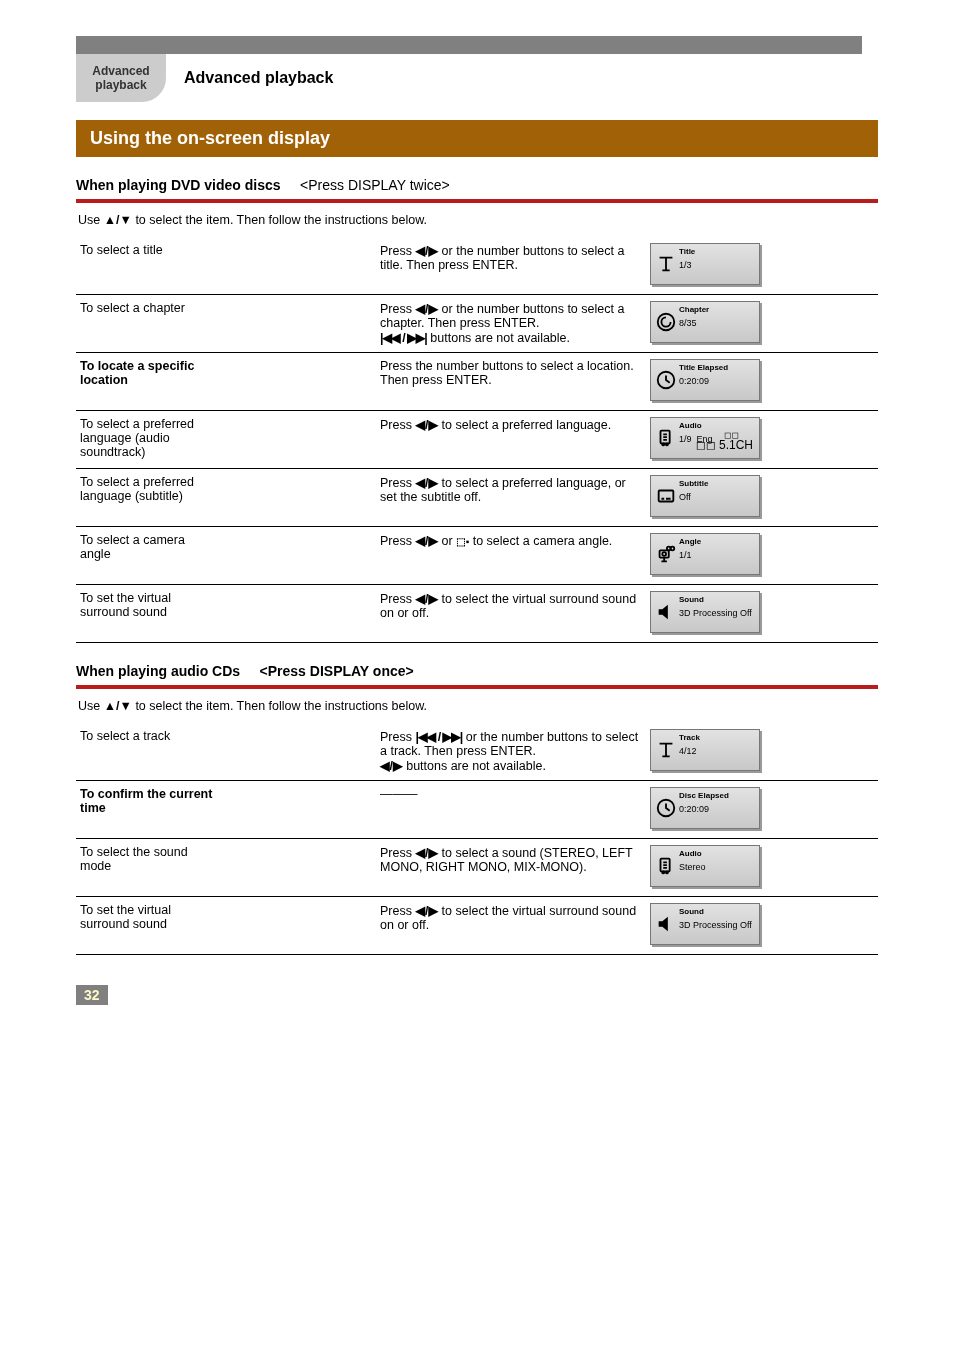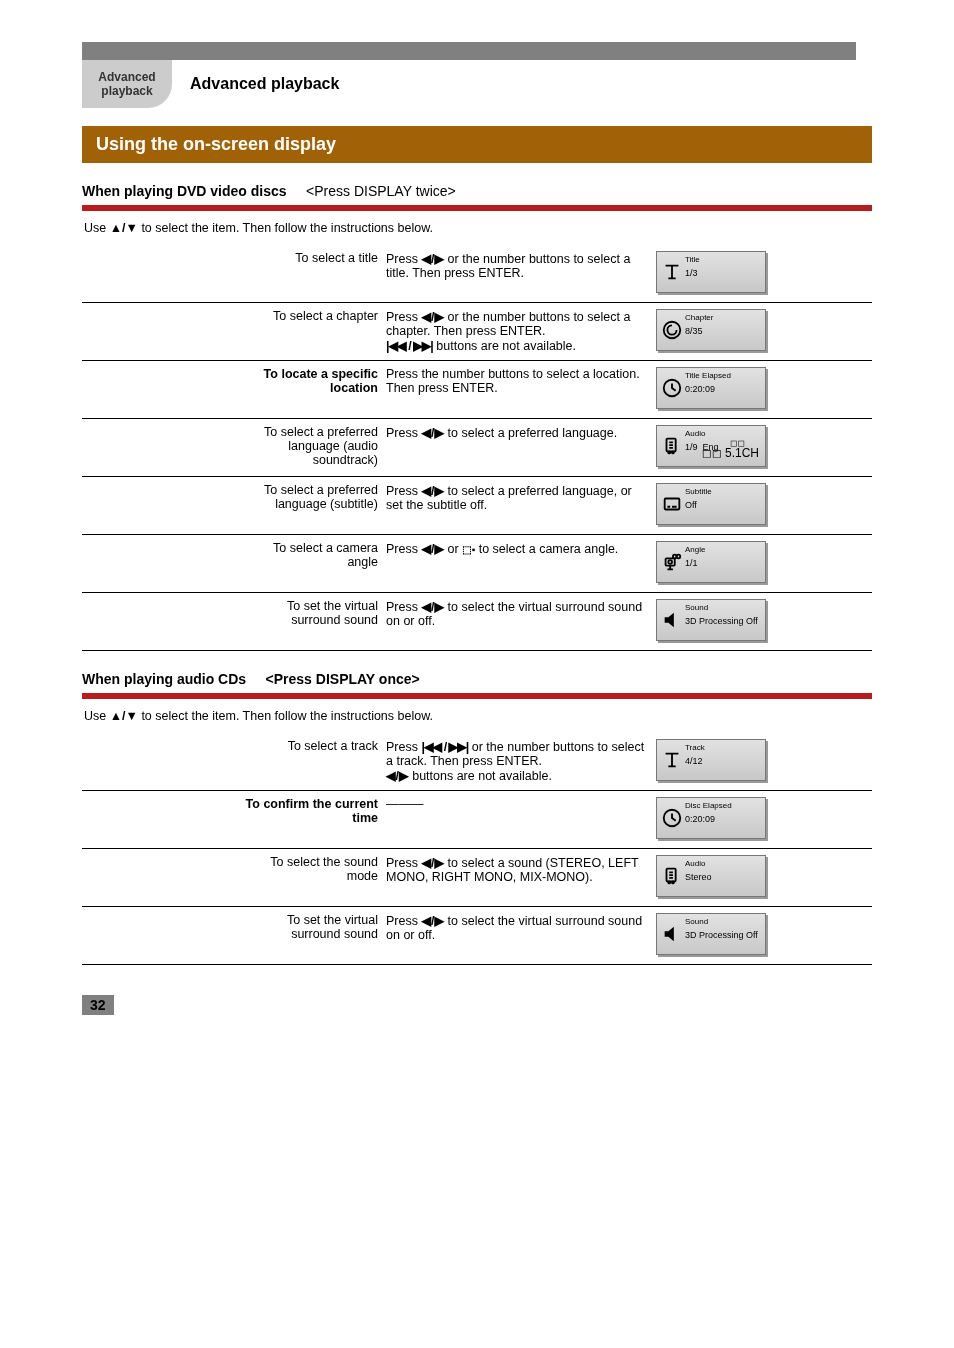--- a/index.html
+++ b/index.html
@@ -5,21 +5,21 @@
   * { box-sizing: border-box; }
   body {
     margin: 0;
     padding: 0;
     font-family: Arial, Helvetica, sans-serif;
     font-size: 13px;
     color: #000;
     background: #fff;
     width: 954px;
   }
-  .page { padding: 12px; }
+  .page { padding: 6px; }
   .topbar {
     height: 18px;
     background: #808080;
     margin: 30px 70px 0 70px;
     position: relative;
   }
   .topbar::after {
     content: '';
     position: absolute;
     right: -12px;
@@ -62,54 +62,55 @@
     font-weight: bold;
     font-size: 18px;
     padding: 8px 14px;
     margin: 18px 70px 0 70px;
   }
   .content { margin: 0 70px; }
   .section-head {
     font-size: 14px;
     font-weight: bold;
     padding: 20px 0 6px 0;
-    border-bottom: 6px solid #b91c1c;
+    border-bottom: 4px solid #b91c1c;
     margin-bottom: 6px;
   }
   .tri { font-family: Arial; }
   .subnote {
     font-size: 12.5px;
     padding: 4px 0 10px 2px;
   }
   table.tbl { width: 100%; border-collapse: collapse; }
   table.tbl td {
     border-bottom: 1px solid #000;
     vertical-align: top;
     padding: 6px 4px;
     font-size: 12.5px;
   }
-  td.c1 { width: 300px; text-align: right; }
+  td.c1 { width: 300px; }
   td.c2 { width: 270px; }
   td.c3 { }
   .iconcell {
     display: inline-block;
     width: 110px;
     height: 42px;
     border: 1px solid #777;
     background: linear-gradient(#e2e2e2,#c8c8c8);
     box-shadow: 2px 2px 0 #999;
     padding: 4px;
     position: relative;
   }
   .iconcell .ilabel {
     font-size: 8px;
     position: absolute;
     top: 3px;
     left: 28px;
     white-space: pre;
+    font-weight: bold;
   }
   .iconcell .inum {
     font-size: 9px;
     position: absolute;
     top: 16px;
     left: 28px;
     white-space: pre;
   }
   .iconcell .dolby {
     position: absolute;
@@ -124,21 +125,21 @@
     width: 22px;
     height: 28px;
     display: flex;
     align-items: center;
     justify-content: center;
   }
   .glyph svg { width: 22px; height: 22px; stroke:#000; fill:none; stroke-width:2; }
   .pagenum {
     display: inline-block;
     background: #808080;
-    color: #000000;
+    color: #fef9c3;
     font-weight: bold;
     padding: 2px 8px;
     margin: 30px 0 0 70px;
     font-size: 14px;
   }
   .b { font-weight: bold; }
   .mskip { font-family: Arial; letter-spacing:-1px; }
   .lrtri { font-family: Arial; }
 </style>
 </head>

